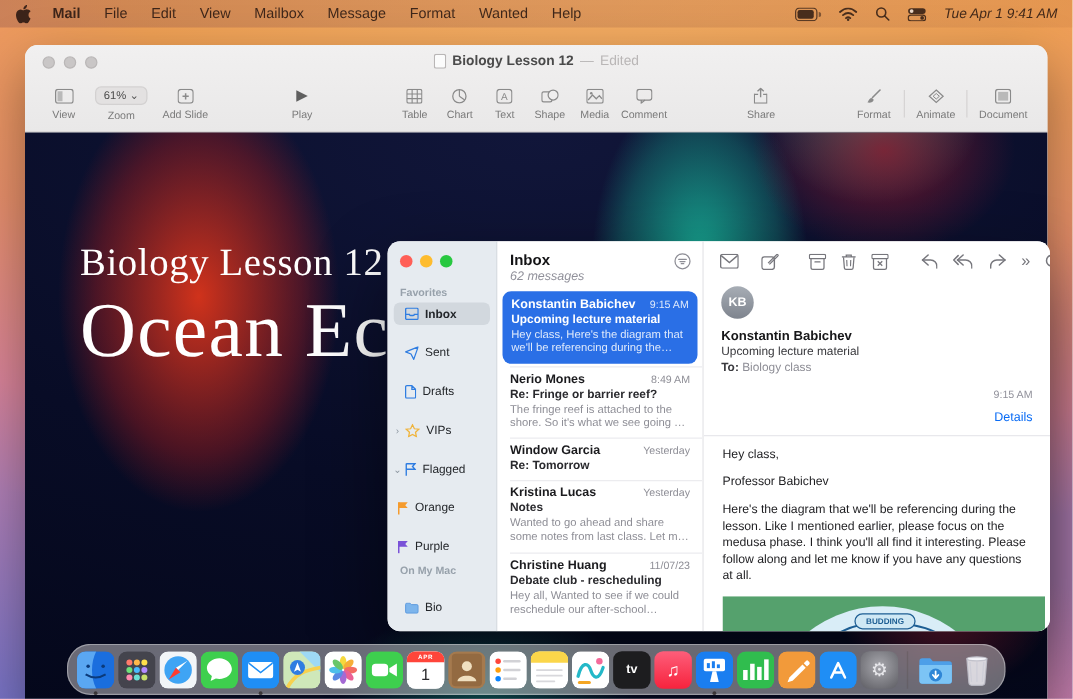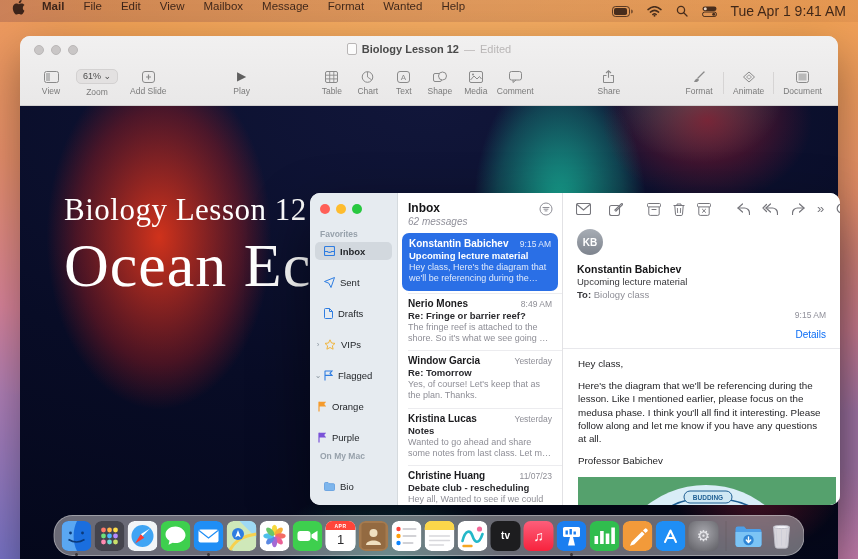--- a/index.html
+++ b/index.html
@@ -6,29 +6,29 @@
   html,body { width:858px; height:559px; overflow:hidden; }
   body {
     font-family:"Liberation Sans", sans-serif;
     position:relative;
     background:
       radial-gradient(90% 70% at 8% 108%, rgba(96,110,205,.95) 0%, rgba(96,110,205,0) 55%),
       radial-gradient(70% 55% at 78% 112%, rgba(236,120,150,.85) 0%, rgba(236,120,150,0) 60%),
       radial-gradient(120% 90% at 55% -10%, #f6b269 0%, #efa055 38%, #e8906b 62%, #d9849a 85%, #b07fb5 100%);
   }
   
-  .menubar{position:absolute;top:0;left:0;right:0;height:22px;display:flex;
+  .menubar{position:absolute;top:0;left:0;right:0;height:22px;display:flex;align-items:center;
     padding:0 12px;background:linear-gradient(90deg,rgba(150,90,80,.38),rgba(205,130,70,.30));
     color:rgba(35,20,15,.85);font-size:11.5px;}
   .menubar .mi{margin-right:19px;white-space:nowrap;}
   .menubar .bold{font-weight:bold;}
   .apple{width:13px;height:15px;margin-right:17px;display:inline-block;}
   .mb-right{margin-left:auto;display:flex;align-items:center;gap:14px;}
   .mb-right svg{display:block;}
-  .clock{font-size:14px;white-space:nowrap;}
+  .clock{font-size:11px;white-space:nowrap;font-style:italic;}
   
   .kwin{position:absolute;left:20px;top:36px;width:818px;height:538px;border-radius:10px;
     overflow:hidden;box-shadow:0 18px 45px rgba(0,0,0,.38);background:#efeeee;}
   .khead{height:70px;background:linear-gradient(#f1f0f0,#e9e8e8);border-bottom:1px solid #d2d0d0;position:relative;}
   .lights{position:absolute;left:14px;top:9px;display:flex;gap:7px;}
   .lights i{width:10px;height:10px;border-radius:50%;background:#c9c6c6;border:1px solid #bab7b7;}
   .ktitle{position:absolute;top:7px;left:0;right:0;display:flex;justify-content:center;align-items:center;
     gap:5px;font-size:11px;color:#4a4a4a;font-weight:bold;}
   .ktitle .edited{color:#b9b6b6;font-weight:normal;}
   .ktools{position:absolute;top:26px;left:0;right:0;height:42px;display:flex;align-items:center;padding:0 16px;color:#6d6d6d;}
@@ -404,21 +404,20 @@
           </div>
         <div class="sub">Re: Fringe or barrier reef?</div>
         <div class="prv">The fringe reef is attached to the shore. So it's what we see going all along the...</div>
       </div>
       <div class="row">
         <div class="l1">
             <span class="snd">Window Garcia</span>
             <span class="tm">Yesterday</span>
           </div>
         <div class="sub">Re: Tomorrow</div>
-        <div class="prv">Yes, of course! Let's keep that as the plan. Thanks.</div>
       </div>
       <div class="row">
         <div class="l1">
             <span class="snd">Kristina Lucas</span>
             <span class="tm">Yesterday</span>
           </div>
         <div class="sub">Notes</div>
         <div class="prv">Wanted to go ahead and share some notes from last class. Let me know of...</div>
       </div>
       <div class="row">
@@ -485,22 +484,22 @@
         <div class="dh-to"><b>To:</b> <span>Biology class</span></div>
       </div>
       <div class="dh-right">
         <div class="dh-tm">9:15 AM</div>
         <div class="dh-details">Details</div>
       </div>
     </div>
 
     <div class="dbody">
       <p>Hey class,</p>
+      <p>Professor Babichev</p>
       <p>Here's the diagram that we'll be referencing during the lesson. Like I mentioned earlier, please focus on the medusa phase. I think you'll all find it interesting. Please follow along and let me know if you have any questions at all.</p>
-      <p>Professor Babichev</p>
     </div>
 
     <div class="diagram">
       <svg width="258" height="150" viewBox="0 0 258 150">
         <rect width="258" height="150" fill="#55a16d"></rect>
         <circle cx="128" cy="104" r="96" fill="#d9edf7"></circle>
         <circle cx="128" cy="104" r="76" fill="#a9d4ea"></circle>
 
         <path d="M80,38 Q95,26 110,23" fill="none" stroke="#1d5e93" stroke-width="1.6"></path>
         <path d="M152,23 Q168,26 180,34" fill="none" stroke="#1d5e93" stroke-width="1.6"></path>

